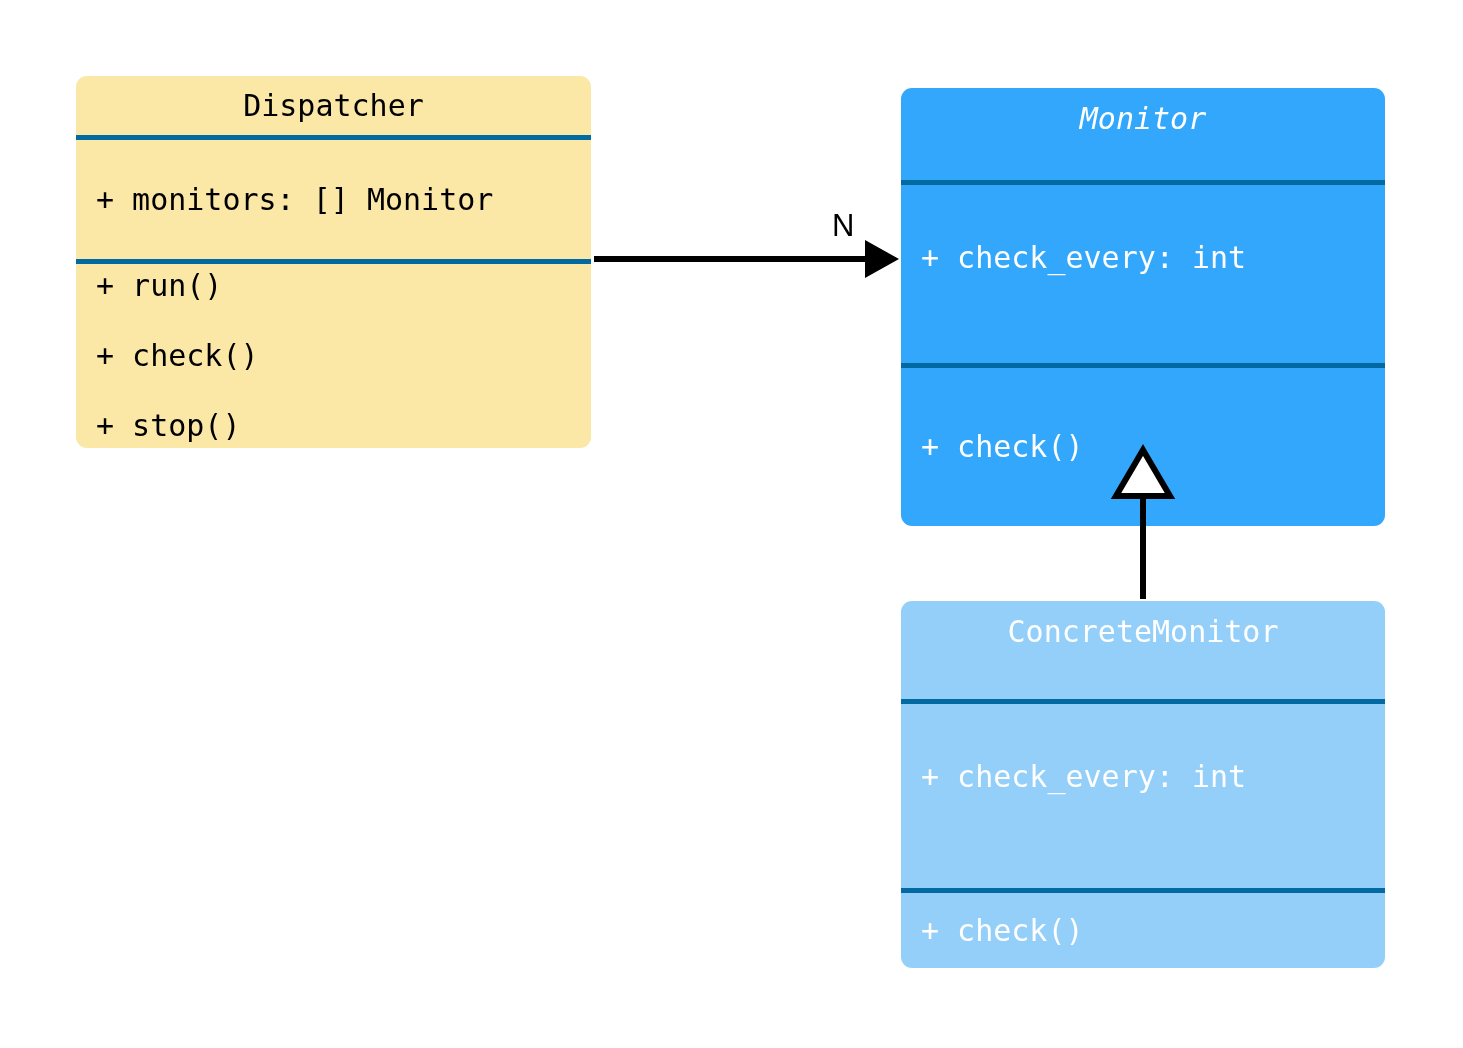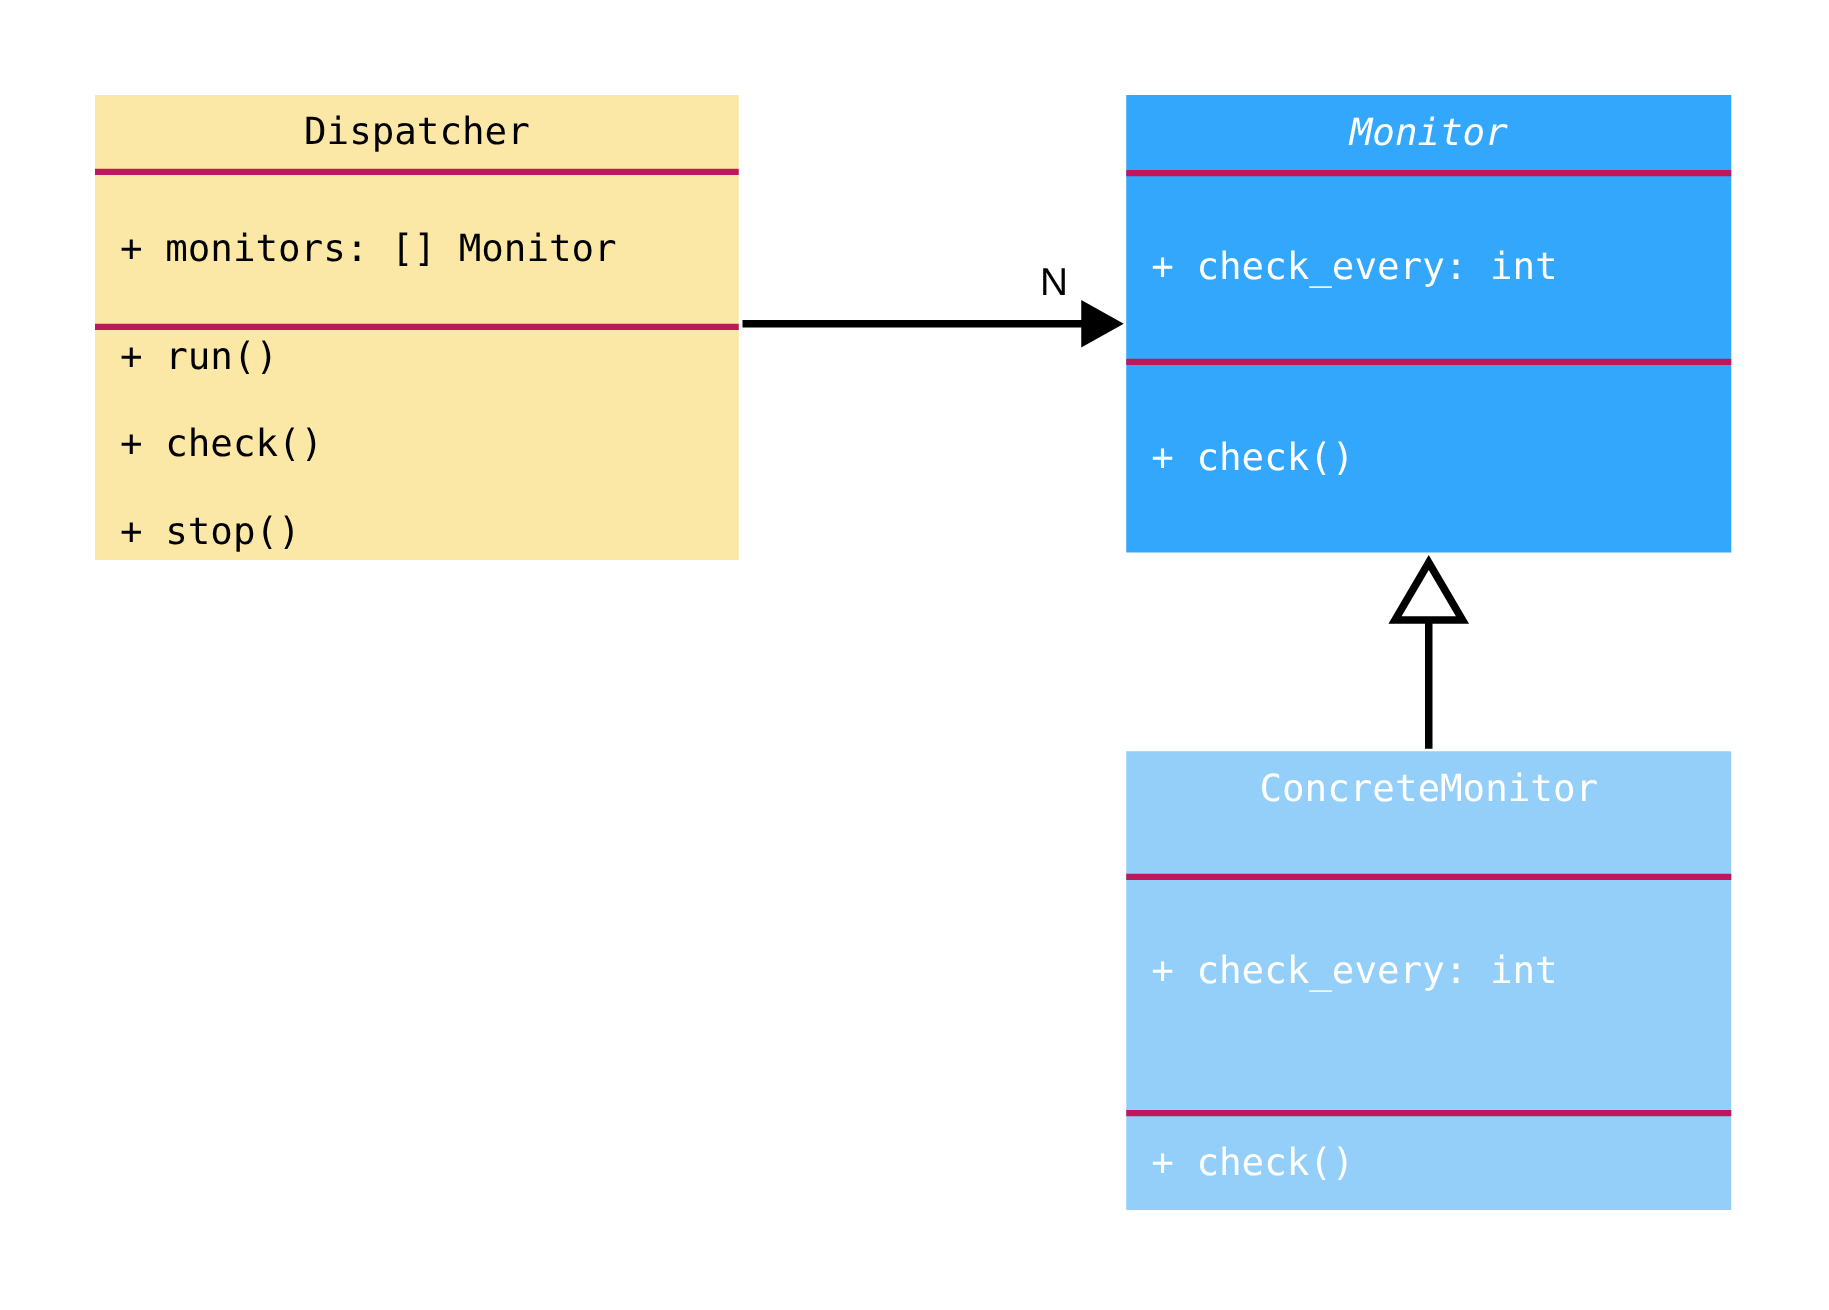--- a/index.html
+++ b/index.html
@@ -22,30 +22,31 @@
     width: 1463px;
     height: 1048px;
   }
 
   
   .uml-class {
     position: absolute;
     box-sizing: border-box;
     display: flex;
     flex-direction: column;
+    border-radius: 11px;
   }
 
   .compartment {
     box-sizing: border-box;
     position: relative;
     overflow: hidden;
   }
 
   .compartment + .compartment {
-    border-top: 5px solid #be185d;
+    border-top: 5px solid #0369a1;
   }
 
   .class-title {
     display: flex;
     align-items: center;
     justify-content: center;
     font-size: 30px;
     letter-spacing: 0px;
     white-space: nowrap;
   }
@@ -121,21 +122,21 @@
     <div class="compartment members" style="height:124px;">
       <div class="member-line">+ monitors: [] Monitor</div>
     </div>
     <div class="compartment members" style="flex:1 1 auto;gap:36px;">
       <div class="member-line">+ run()</div>
       <div class="member-line">+ check()</div>
       <div class="member-line">+ stop()</div>
     </div>
   </div>
 
-  <div class="uml-class theme-blue" style="left:901px; top:76px; width:484px; height:366px;">
+  <div class="uml-class theme-blue" style="left:901px; top:88px; width:484px; height:438px;gap:32px;">
     <div class="compartment class-title italic" style="height:60px;">Monitor</div>
     <div class="compartment members" style="height:151px;">
       <div class="member-line">+ check_every: int</div>
     </div>
     <div class="compartment members" style="flex:1 1 auto;">
       <div class="member-line">+ check()</div>
     </div>
   </div>
 
   <div class="uml-class theme-lightblue" style="left:901px; top:601px; width:484px; height:367px;">

